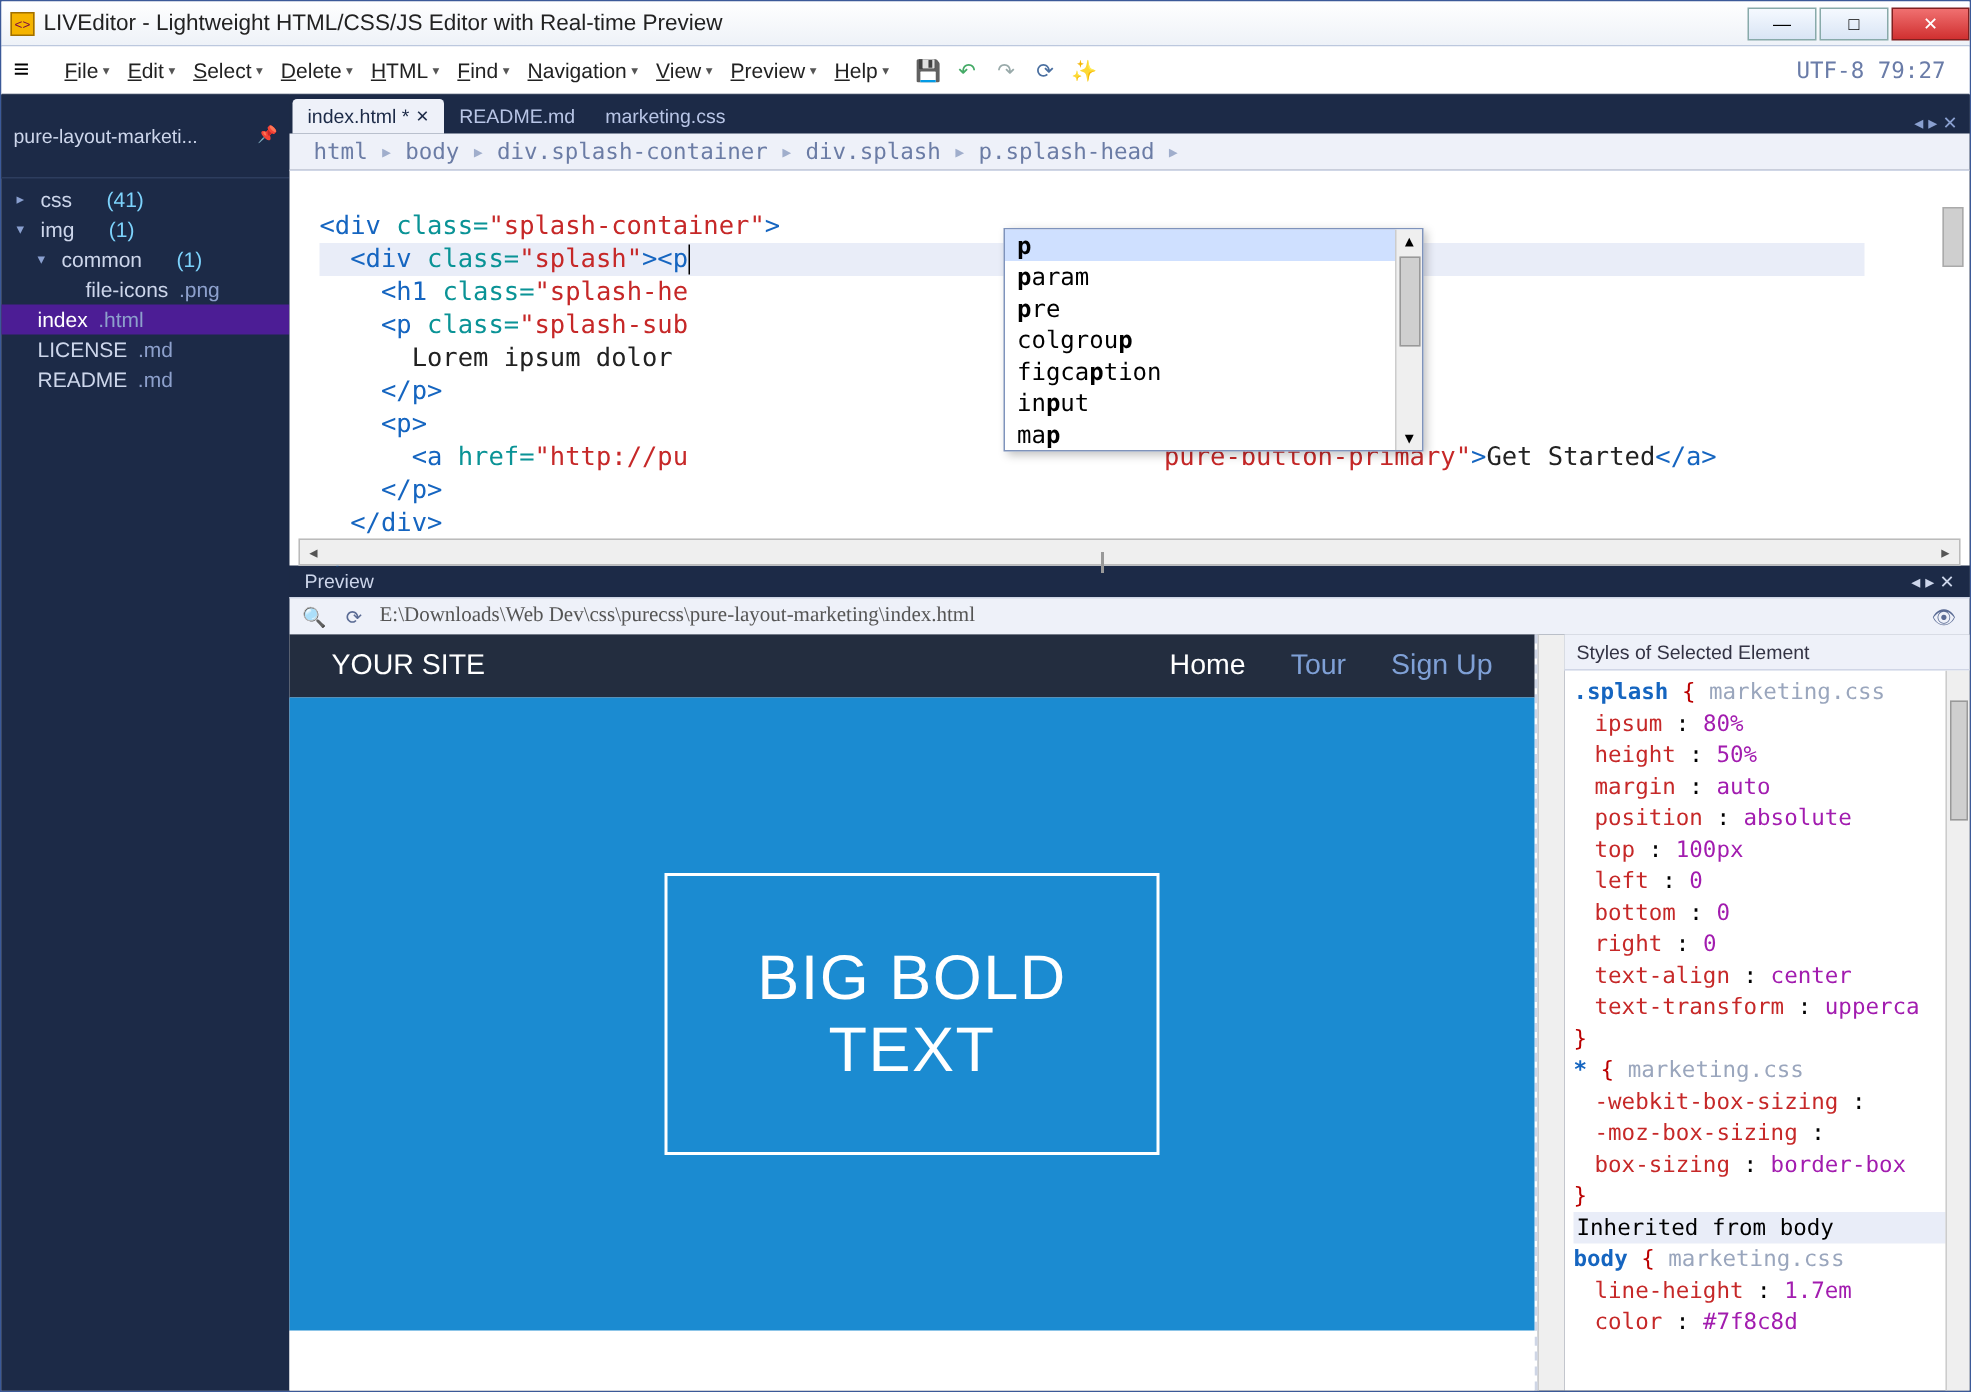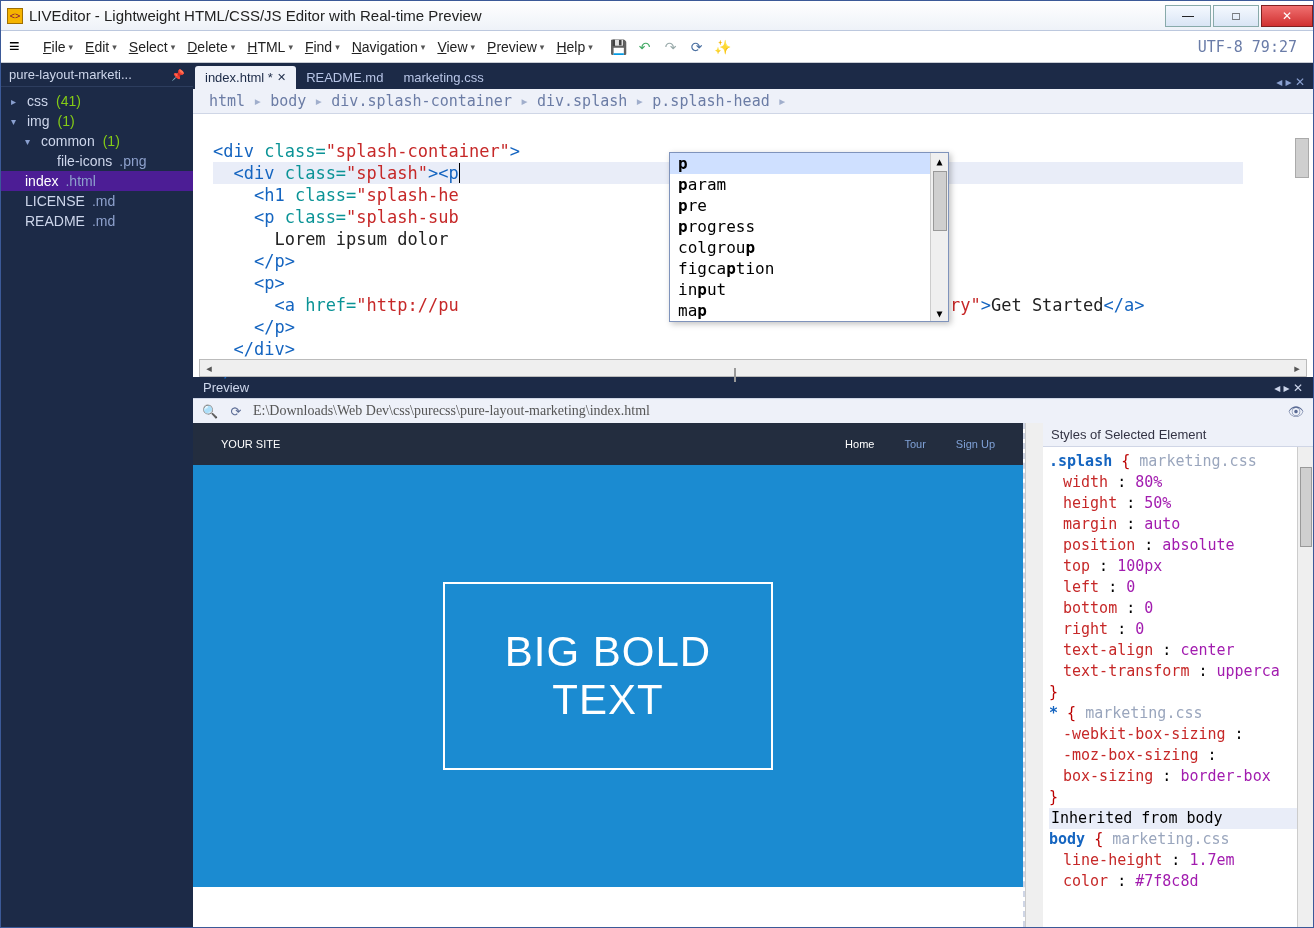--- a/index.html
+++ b/index.html
@@ -20,29 +20,29 @@
 .menuitem { padding:4px 6px; font-size:14px; color:#222; display:flex; align-items:center; }
 .menuitem u { text-decoration: underline; }
 .menuitem .arrow { font-size:9px; margin-left:3px; color:#555;}
 .toolbtns { display:flex; margin-left:10px; gap:6px; align-items:center;}
 .tbicon { width:20px;height:20px;display:flex;align-items:center;justify-content:center;font-size:14px;}
 .status-right { margin-left:auto; color:#6a7ca8; font-family:Consolas,monospace; font-size:15px; padding-right:10px;}
 
 
 .mainarea { position:absolute; top:62px; left:0; right:0; bottom:0; display:flex; background:#1c2a47; }
 .sidebar { width:192px; background:#1c2a47; color:#cdd6eb; display:flex; flex-direction:column; }
-.sidebar-tab { background:#1c2a47; padding:4px 8px; font-size:13px; color:#cdd6eb; display:flex; align-items:flex-end; border-bottom:1px solid #2d3d5e;}
+.sidebar-tab { background:#1c2a47; padding:20px 8px; font-size:13px; color:#cdd6eb; display:flex; align-items:flex-start; border-bottom:1px solid #2d3d5e;}
 .sidebar-tab .pin { margin-left:auto; font-size:11px;}
 .tree { padding:4px 0; font-size:14px;}
 .tree-row { padding:2px 6px 2px 10px; display:flex; align-items:center; gap:4px; color:#cdd6eb; }
 .tree-row.l1 { padding-left:24px; }
 .tree-row.l3 { padding-left:56px; }
 .tree-row.sel { background:#4c1d95; color:#fff;}
 .tree-arrow { font-size:10px; width:12px; color:#8aa0d0;}
-.tree-count { color:#84cc16; margin-left:4px;}
+.tree-count { color:#7dd3fc; margin-left:19px;}
 .tree-ext { color:#8da0cc; margin-left:3px;}
 
 .rightcol { flex:1; display:flex; flex-direction:column; background:#1c2a47; }
 
 
 .editor-tabs { height:26px; background:#1c2a47; display:flex; align-items:flex-end; padding-left:2px;}
 .etab { padding:4px 10px; font-size:13px; color:#b8c5e6; border-radius:3px 3px 0 0; display:flex; align-items:center; gap:4px;margin-top:42px;}
 .etab.active { background:#eef1f9; color:#1c2a47;}
 .etab .x { font-size:11px;}
 .etab-ctrl { margin-left:auto; color:#8aa0d0; padding:0 8px; font-size:12px;}
@@ -78,21 +78,21 @@
 
 
 .preview-tb { background:#eef1f9; padding:3px 8px; display:flex; align-items:center; gap:8px; font-size:14px; color:#555; border-top:1px solid #cfd6e6;}
 .preview-tb .path { font-family:"Segoe UI"; color:#555;}
 .preview-tb .ic { width:18px;height:18px;display:flex;align-items:center;justify-content:center;font-size:13px;color:#5a6b94;}
 .preview-tb .eye { margin-left:auto;}
 
 
 .preview-split { flex:1; display:flex; min-height:0;}
 .preview-left { flex:1; display:flex; flex-direction:column; background:#fff; position:relative; border-right:2px dashed #cfd6e6;}
-.site-nav { background:#232d3f; color:#fff; height:42px; display:flex; align-items:center; padding:0 28px; font-size:11px;}
+.site-nav { background:#232d3f; color:#fff; height:42px; display:flex; align-items:center; padding:0 28px; font-size:19px;}
 .site-nav .navlinks { margin-left:auto; display:flex; gap:30px;}
 .site-nav .navlinks span.dim { color:#7fa0d6;}
 .splash { background:#1b8bd1; flex:1; display:flex; align-items:center; justify-content:center; position:relative;}
 .splash-box { border:2px solid #fff; padding:44px 60px; text-align:center;}
 .splash-box h1 { color:#fff; font-size:42px; font-weight:400; letter-spacing:1px; line-height:1.15;}
 .splash-footer { height:40px; background:#fff;}
 .preview-vscroll { width:18px; background:#efefef; border-left:1px solid #ccc;}
 
 .styles-panel { width:270px; display:flex; flex-direction:column; background:#fff;}
 .styles-header { background:#eef1f9; padding:4px 8px; font-size:13px; color:#334; border-bottom:1px solid #d0d6e6;}
@@ -260,21 +260,20 @@
     <span class="tag">&lt;p&gt;</span>
       <span class="tag">&lt;a</span> <span class="attr">href=</span><span class="str">"http://pu</span>                              <span class="str"> pure-button-primary"</span><span class="tag">&gt;</span><span class="txt">Get Started</span><span class="tag">&lt;/a&gt;</span>
     <span class="tag">&lt;/p&gt;</span>
   <span class="tag">&lt;/div&gt;</span>
 <span class="tag">&lt;/div&gt;</span></div>
 
         <div class="ac">
           <div class="ac-item sel"><b>p</b></div>
           <div class="ac-item"><b>p</b>aram</div>
           <div class="ac-item"><b>p</b>re</div>
-          <div class="ac-item"><b>p</b>rogress</div>
           <div class="ac-item">colgrou<b>p</b></div>
           <div class="ac-item">figca<b>p</b>tion</div>
           <div class="ac-item">in<b>p</b>ut</div>
           <div class="ac-item">ma<b>p</b></div>
           <div class="ac-scroll">
               <div class="arrow">▲</div>
               <div class="thumb"></div>
               <div style="flex:1"></div>
               <div class="arrow">▼</div>
             </div>
@@ -320,21 +319,21 @@
             </div>
           </div>
           <div class="splash-footer"></div>
         </div>
         <div class="preview-vscroll"></div>
 
         <div class="styles-panel">
           <div class="styles-header">Styles of Selected Element</div>
           <div class="styles-body">
 <span class="sel2">.splash</span> <span class="brace">{</span> <span class="file">marketing.css</span><br>
-<span class="prop">width</span> : <span class="val">80%</span><br>
+<span class="prop">ipsum</span> : <span class="val">80%</span><br>
 <span class="prop">height</span> : <span class="val">50%</span><br>
 <span class="prop">margin</span> : <span class="val">auto</span><br>
 <span class="prop">position</span> : <span class="val">absolute</span><br>
 <span class="prop">top</span> : <span class="val">100px</span><br>
 <span class="prop">left</span> : <span class="val">0</span><br>
 <span class="prop">bottom</span> : <span class="val">0</span><br>
 <span class="prop">right</span> : <span class="val">0</span><br>
 <span class="prop">text-align</span> : <span class="val">center</span><br>
 <span class="prop">text-transform</span> : <span class="val">upperca</span><br>
 <span class="brace">}</span><br>

